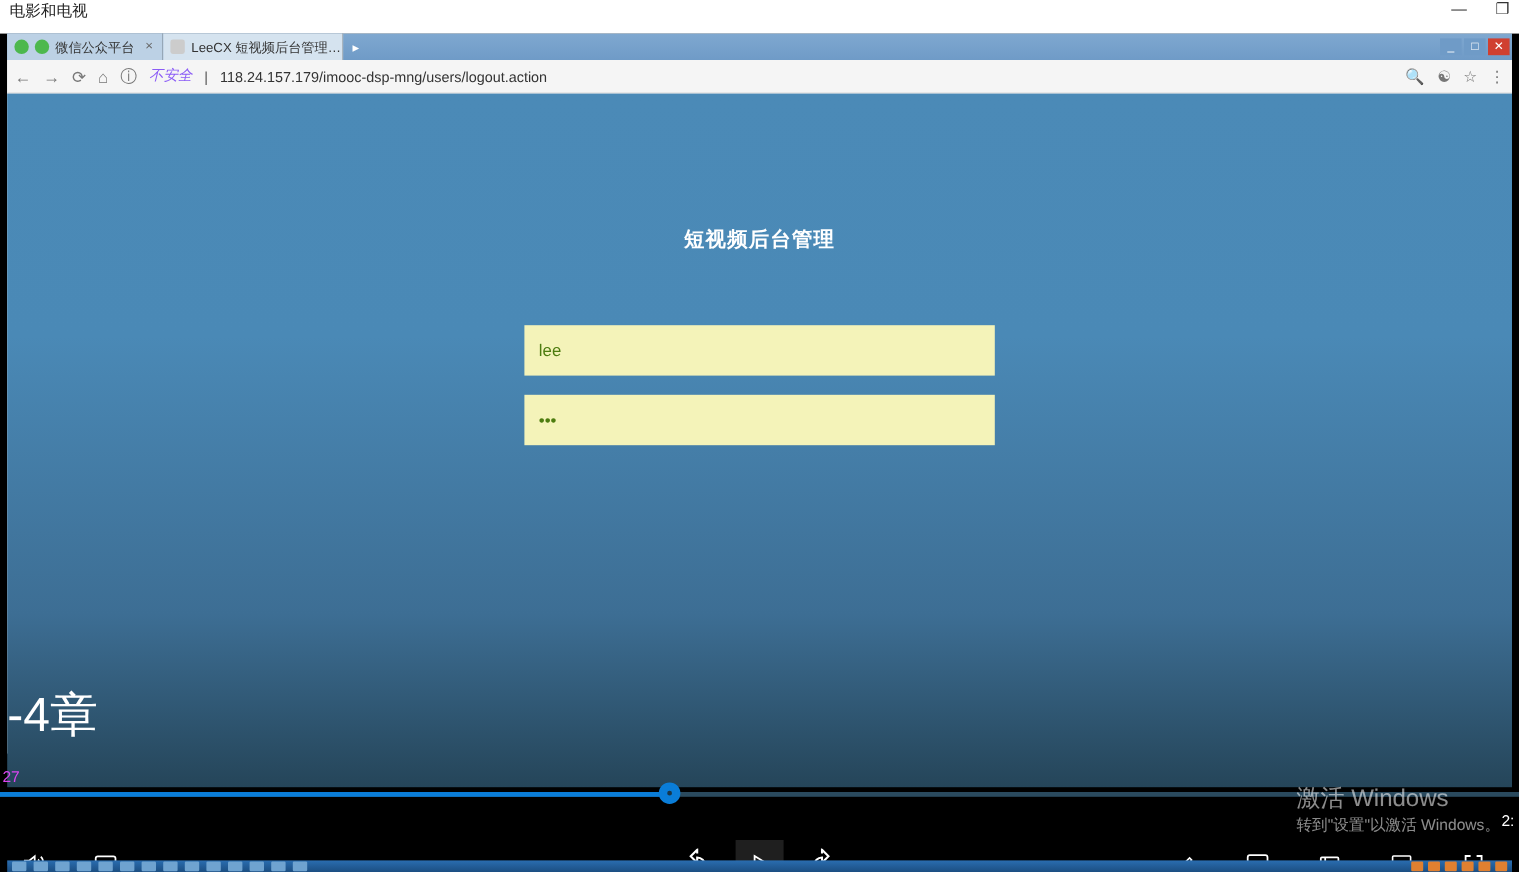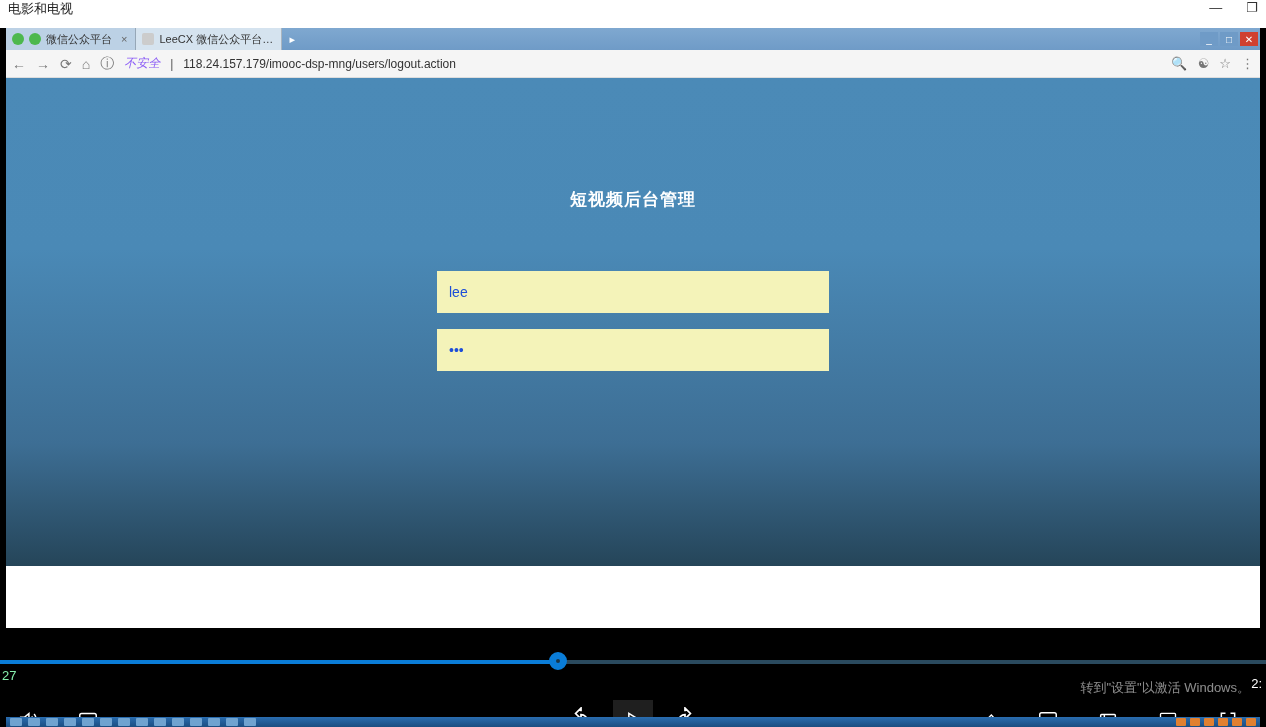--- a/index.html
+++ b/index.html
@@ -83,21 +83,21 @@
 }
 .addrbar .navicon { color: #777; font-size: 14px; cursor:default; }
 .addrbar .insecure { color: #8b5cf6; font-style: italic; }
 .addrbar .url { color: #333; flex: 0 1 auto; }
 .addrbar .spacer { flex:1; }
 .addrbar .righticons { display:flex; gap:10px; color:#777; font-size:13px; }
 
 
 .page {
   position: relative;
-  width: 100%; height: 488px;
+  width: 100%; height: 578px;
   background: linear-gradient(180deg, #4b8ab7 0%, #4a89b6 35%, #3d6e94 75%, #254559 100%);
 }
 .login-box {
   position: absolute;
   left: 50%; top: 110px;
   transform: translateX(-50%);
   width: 392px;
   text-align: center;
 }
 .login-title {
@@ -106,21 +106,21 @@
   font-weight: bold;
   letter-spacing: 1px;
   margin-bottom: 60px;
 }
 .login-input {
   width: 100%; height: 42px;
   background: #f4f3b9;
   border: none;
   padding: 0 12px;
   font-size: 14px;
-  color: #1d4ed8;
+  color: #4d7c0f;
   margin-bottom: 16px;
   outline: none;
   display: block;
 }
 .login-btn {
   width: 100%; height: 42px;
   background: #e35d4d;
   border: none;
   color: #fff;
   font-size: 15px;
@@ -146,24 +146,23 @@
   letter-spacing: 8px;
   background: transparent;
   cursor: pointer;
 }
 
 
 .chapter-overlay {
   position: absolute;
   left: 6px; top: 540px;
   color: #fff;
-  font-size: 32px;
-  font-weight: 700;
+  font-size: 40px;
+  font-weight: 400;
   z-index: 5;
-  margin-left: 28px;
 }
 
 
 .progress-bar {
   position: absolute;
   left: 0; right: 0; top: 632px;
   height: 4px;
   background: #2a4a5e;
 }
 .progress-fill {
@@ -179,22 +178,22 @@
   background: #0a7dd8;
   border: 2px solid #0a7dd8;
   box-shadow: inset 0 0 0 4px #fff0;
 }
 .progress-thumb::after{
   content:""; position:absolute; inset:3px; border:2px solid #0a7dd8; border-radius:50%; background:#1a3648;
 }
 
 
 .time-left {
-  position: absolute; left: 2px; top: 640px;
-  color: #86efac; font-size: 13px;
+  position: absolute; left: 2px; top: 612px;
+  color: #d946ef; font-size: 13px;
 }
 .time-right {
   position: absolute; right: 4px; top: 648px;
   color: #fff; font-size: 13px;
 }
 
 
 .player-controls {
   position: absolute;
   left: 0; right: 0; top: 668px;
@@ -261,21 +260,21 @@
 
     <div class="tabstrip">
       <div class="tab inactive">
         <span class="favicon"></span>
         <span class="favicon"></span>
         <span>微信公众平台</span>
         <span class="close">×</span>
       </div>
       <div class="tab">
         <span class="favicon doc"></span>
-        <span>LeeCX 微信公众平台…</span>
+        <span>LeeCX 短视频后台管理…</span>
 
       </div>
       <div class="newtab">▸</div>
       <div class="spacer"></div>
       <div class="win-btns">
         <span>_</span>
         <span>□</span>
         <span class="closebtn">✕</span>
       </div>
     </div>
@@ -379,20 +378,21 @@
       </div>
       <div class="ctrl-btn">
         <svg width="20" height="20" viewBox="0 0 24 24" fill="none" stroke="#fff" stroke-width="1.8">
             <path d="M4 9V4h5M20 9V4h-5M4 15v5h5M20 15v5h-5"></path>
           </svg>
       </div>
     </div>
   </div>
 
   <div class="watermark">
+    <div class="wm1">激活 Windows</div>
     <div class="wm2">转到"设置"以激活 Windows。</div>
   </div>
 
   <div class="taskbar">
     <div class="tasks">
       <span></span>
         <span></span>
         <span></span>
         <span></span>
         <span></span>

